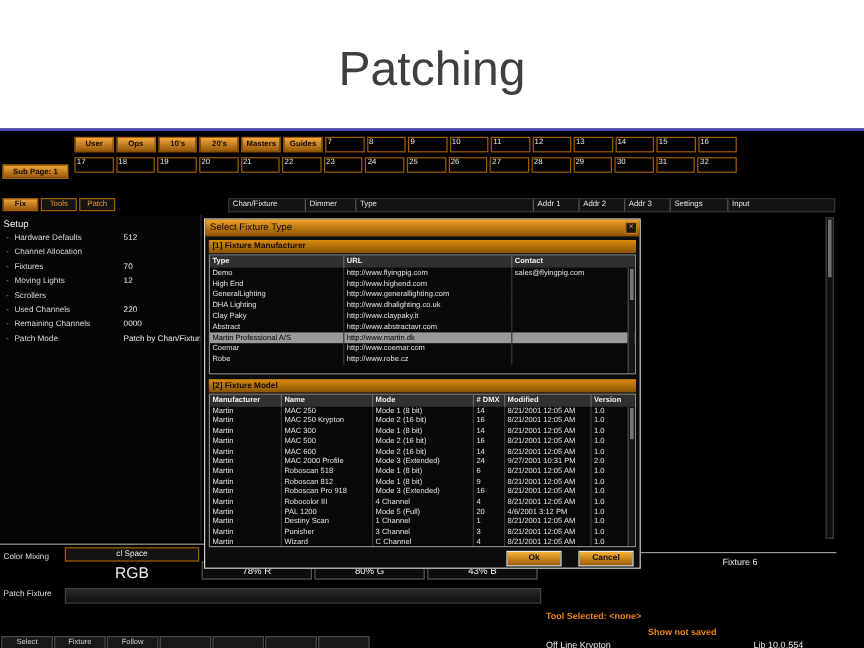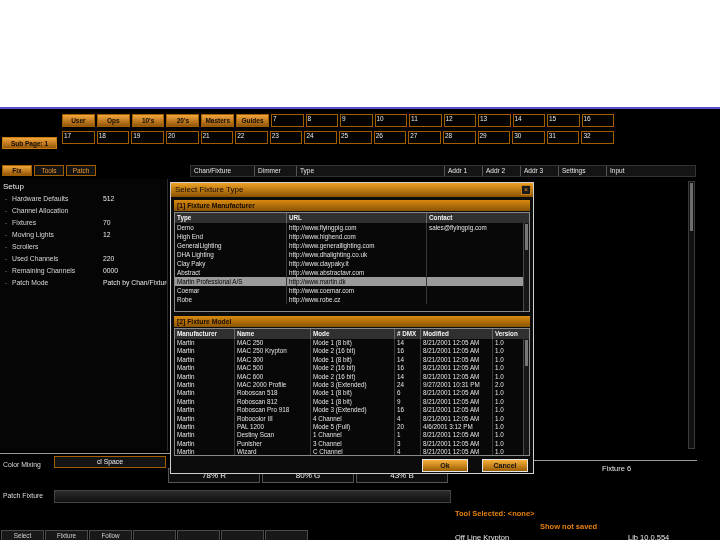--- a/index.html
+++ b/index.html
@@ -121,20 +121,21 @@
               border-radius:2px; font-size:6px; color:#555; line-height:9px; padding-left:4px; overflow:hidden; }
   .tray { position:absolute; right:4px; top:2px; display:flex; gap:2px; }
   .trayicon { width:8px; height:8px; border:1px solid #000; }
   .tri1 { background:#5aa0e8; } .tri2 { background:#cfcfcf; } .tri3 { background:#cc4444; }
 </style>
 </head>
 <body>
 
 <div class="page">
 
+  <div class="slide-title">Patching</div>
 
   <div class="app">
 
     <div class="grid-wrap">
       <div class="grid-row">
         <div class="grp grp-a">
 
         <div class="gcell lbl">User</div>
             <div class="gcell lbl">Ops</div>
             <div class="gcell lbl">10's</div>
@@ -470,20 +471,21 @@
           <div class="btn btn-ok">Ok</div>
           <div class="btn btn-cancel">Cancel</div>
         </div>
       </div>
     </div>
 
     <div class="hline-l"></div>
     <div class="hline-r"></div>
     <div class="color-mixing">Color Mixing</div>
     <div class="clspace">cl Space</div>
+    <div class="rgb">RGB</div>
     <div class="mixvals">
 
     <div class="mixbox">78% R</div>
         <div class="mixbox">80% G</div>
         <div class="mixbox">43% B</div>
       </div>
     <div class="fixture6">Fixture 6</div>
     <div class="patch-label">Patch Fixture</div>
     <div class="widebar"></div>
     <div class="tool-selected">Tool Selected: &lt;none&gt;</div>

